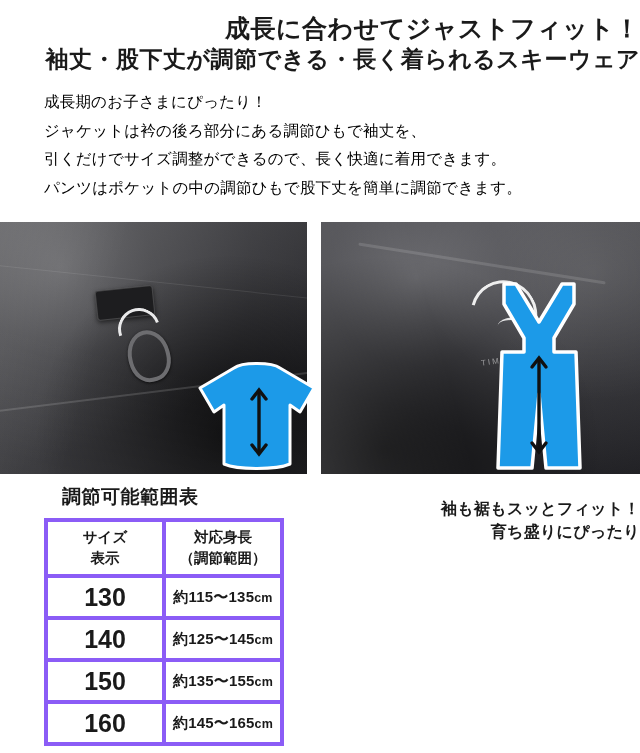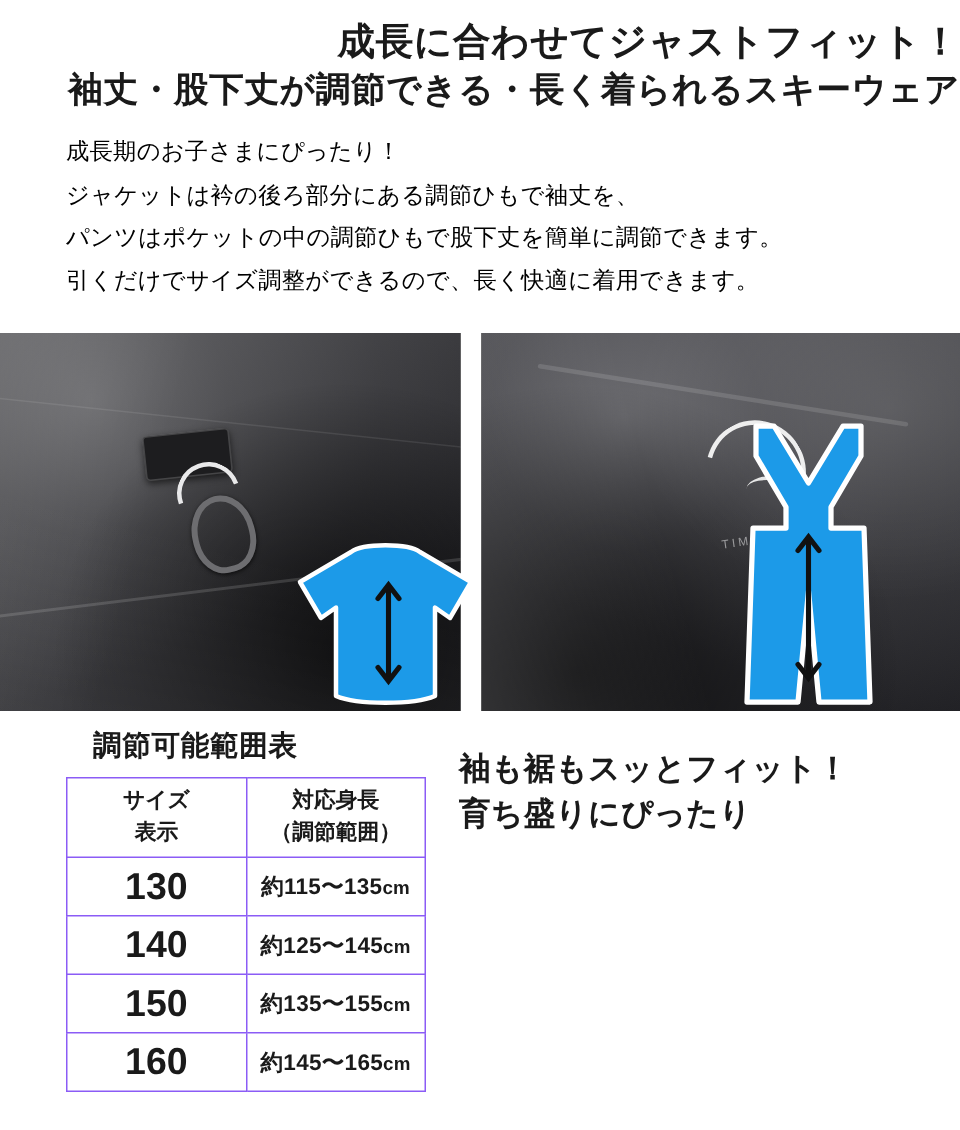--- a/index.html
+++ b/index.html
@@ -238,21 +238,21 @@
   table.size-table {
     position: absolute;
     left: 44px;
     top: 518px;
     width: 240px;
     border-collapse: collapse;
     background: #ffffff;
   }
   table.size-table th,
   table.size-table td {
-    border: 1px solid #8b5cf6;
+    border: 4px solid #8b5cf6;
     text-align: center;
     padding: 0;
     margin-left: 12px;
   }
   table.size-table th {
     font-size: 14.5px;
     font-weight: bold;
     line-height: 1.45;
     height: 52px;
     width: 50%;
@@ -272,40 +272,40 @@
   td.range-cell .unit {
     font-size: 12.5px;
   }
 
   
   .catch {
     position: absolute;
     left: 306px;
     top: 498px;
     width: 334px;
-    text-align: left;
-    font-weight: bold;
-    font-size: 21px;
+    text-align: right;
+    font-weight: bold;
+    font-size: 16px;
     line-height: 1.42;
     letter-spacing: 0.3px;
   }
 </style>
 </head>
 <body>
 
 <div class="page">
 
   <div class="headline headline-1">成長に合わせてジャストフィット！</div>
   <div class="headline headline-2">袖丈・股下丈が調節できる・長く着られるスキーウェア</div>
 
   <div class="lead">
     <div>成長期のお子さまにぴったり！</div>
     <div>ジャケットは衿の後ろ部分にある調節ひもで袖丈を、</div>
+    <div>引くだけでサイズ調整ができるので、長く快適に着用できます。</div>
     <div>パンツはポケットの中の調節ひもで股下丈を簡単に調節できます。</div>
-    <div>引くだけでサイズ調整ができるので、長く快適に着用できます。</div>
   </div>
 
   <div class="photo photo-left">
     <div class="fabric-a"></div>
     <div class="seam-2"></div>
     <div class="seam-1"></div>
     <div class="velcro"></div>
     <div class="cord"></div>
     <div class="dring"></div>
   </div>

